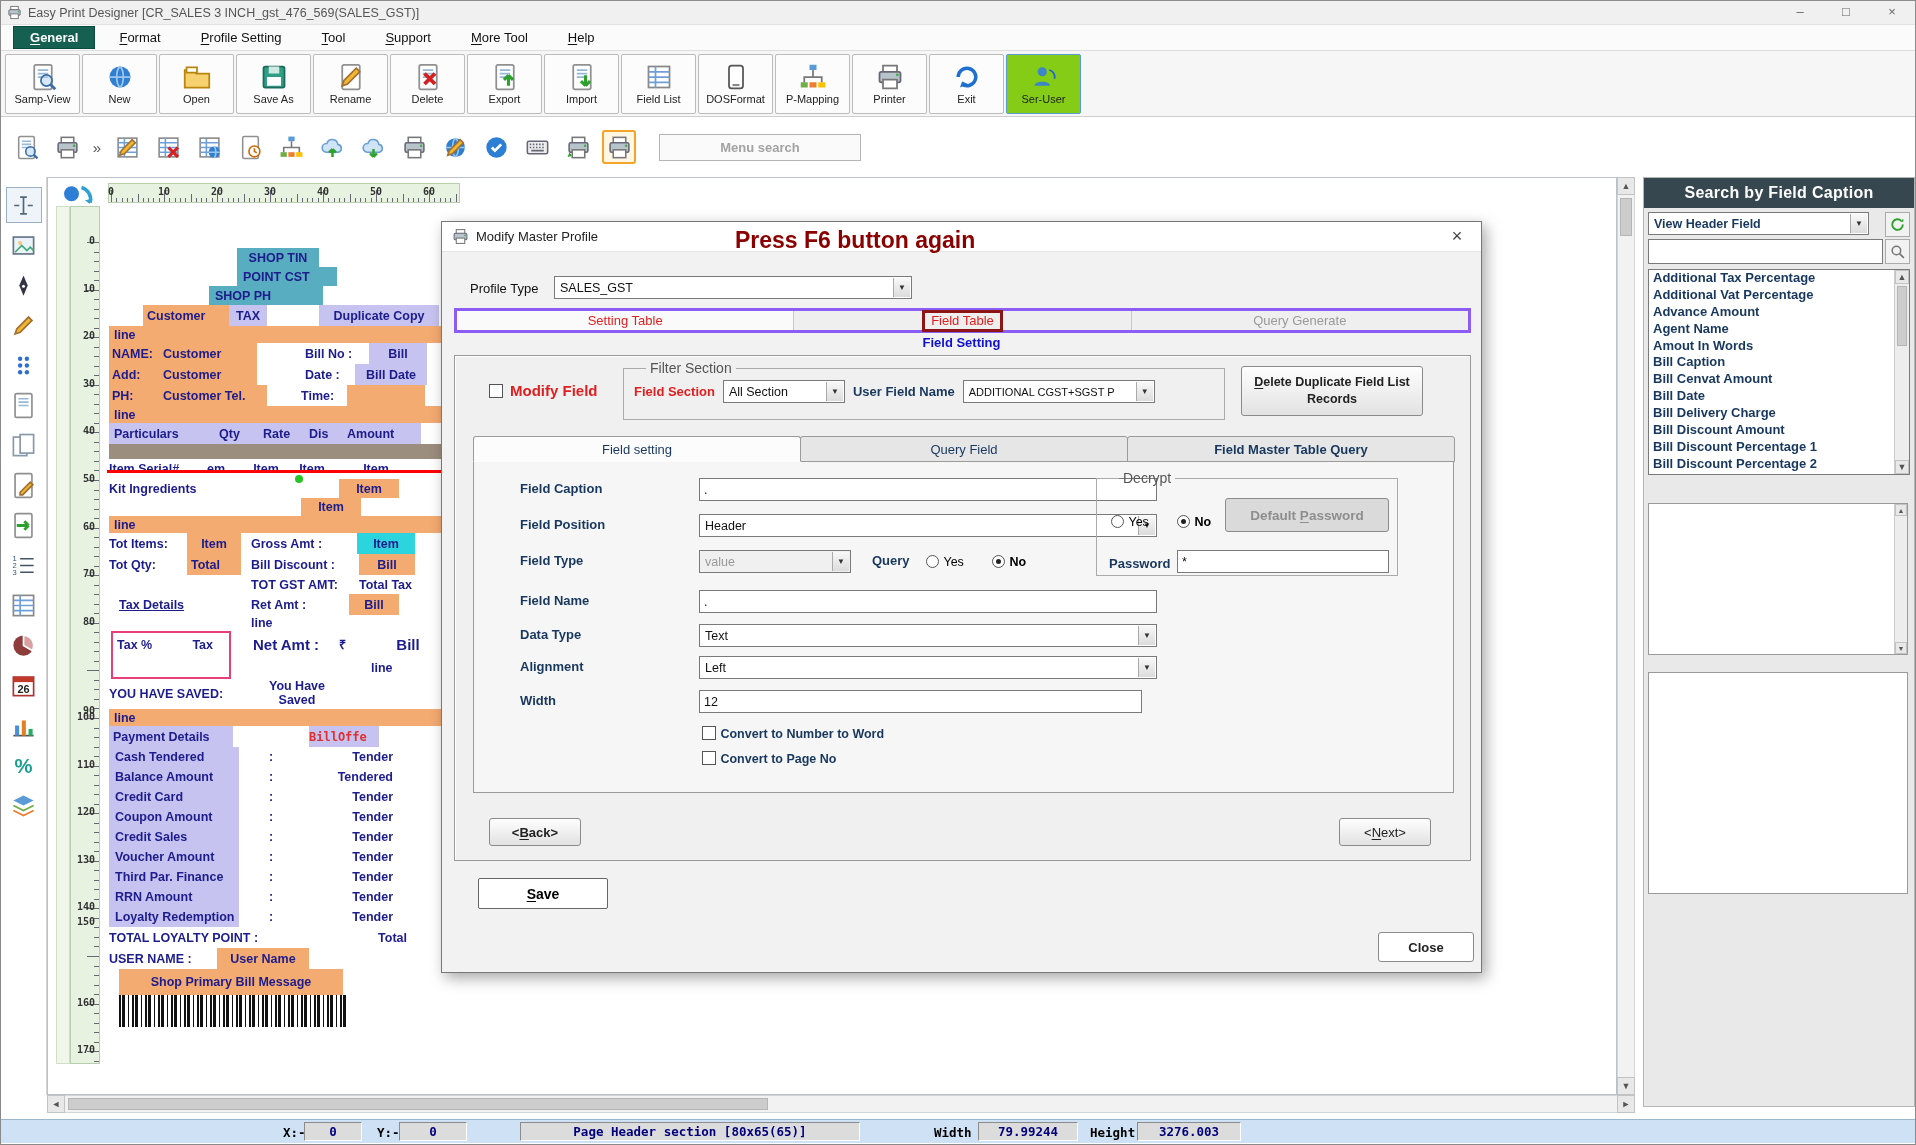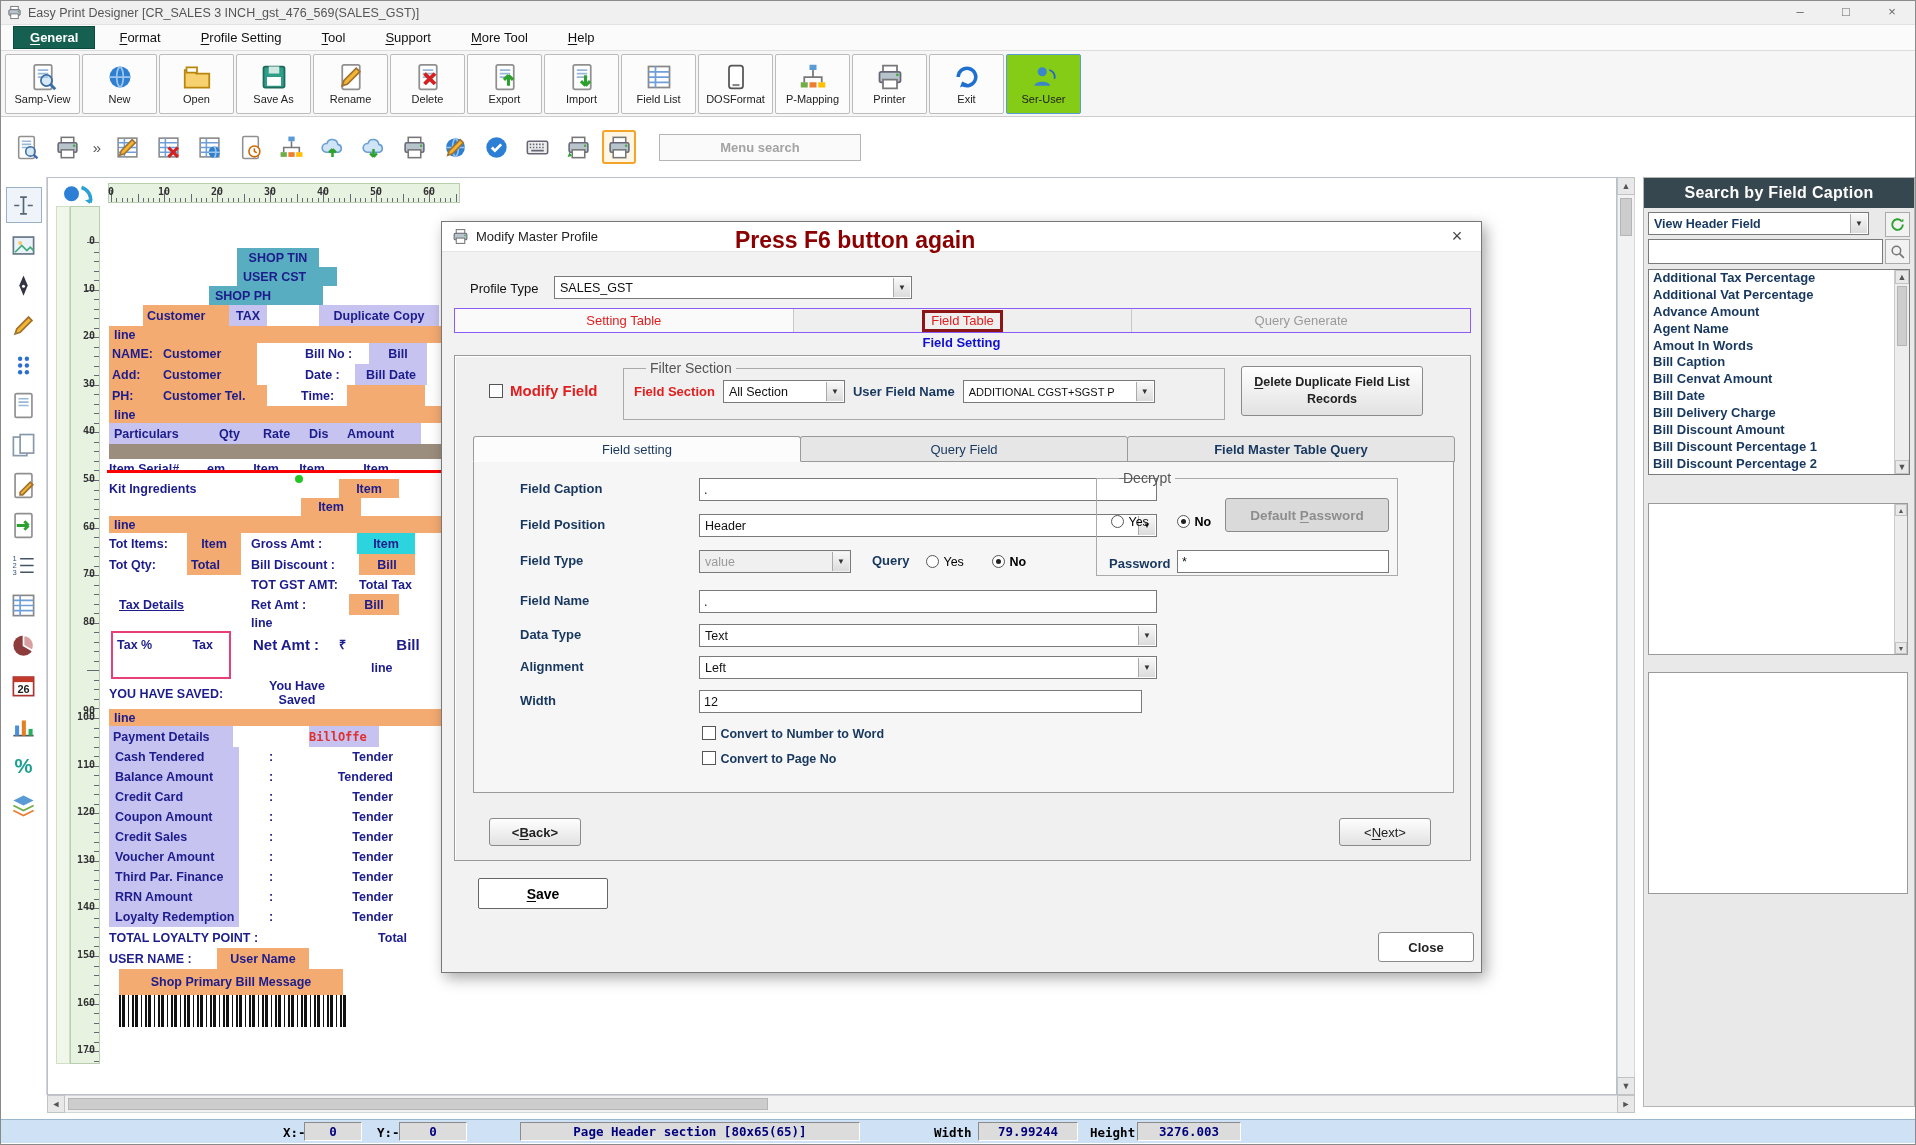--- a/index.html
+++ b/index.html
@@ -90,21 +90,21 @@
 
   
   #dialog{position:absolute;left:440px;top:220px;width:1041px;height:752px;background:#f2f2f2;border:1px solid #777;box-shadow:4px 5px 14px rgba(0,0,0,.35);z-index:60}
   #dlg-titlebar{height:30px;background:#fff;border-bottom:1px solid #e5e5e5;display:flex;align-items:center;padding:0 10px;gap:7px}
   #dlg-titlebar .ic{width:17px;height:17px}
   #dlg-title{font-size:13px;color:#222}
   #dlg-close{margin-left:auto;font-size:18px;color:#444;width:28px;text-align:center}
   #dlg-annotation{position:absolute;left:293px;top:5px;font-size:23px;font-weight:bold;color:#8b0000;white-space:nowrap;z-index:5}
   #dlg-profile-label{position:absolute;left:28px;top:59px;font-size:13px;color:#111}
   #dlg-profile-select{position:absolute;left:112px;top:54px;width:358px}
-  #dlg-tabs{position:absolute;left:12px;top:86px;width:1017px;height:25px;display:flex;border:1px solid #8b5cf6;background:#efefef}
+  #dlg-tabs{position:absolute;left:12px;top:86px;width:1017px;height:25px;display:flex;border:3px solid #8b5cf6;background:#efefef}
   .dlg-tab{flex:1;display:flex;align-items:center;justify-content:center;font-size:13px;border-right:1px solid #c8c8c8}
   .dlg-tab.t0{background:#fafafa;color:#e02020}
   .dlg-tab.t1{color:#e02020}
   .dlg-tab.t1 .hlbox{border:3px solid #8d1515;padding:0 6px;line-height:16px}
   .dlg-tab.t2{color:#9a9a9a;border-right:none}
   #dlg-subtitle{position:absolute;top:113px;left:0;width:100%;text-align:center;font-size:13px;font-weight:bold;color:#1010d0}
   #dlg-panel{position:absolute;left:12px;top:133px;width:1017px;height:506px;background:#f0f0f0;border:1px solid #999;box-shadow:inset 1px 1px 0 #fff}
   .navlab{font-size:13px;font-weight:bold;color:#17375e;white-space:nowrap}
   .redlab{color:#e02020 !important}
   .wsel{height:23px;background:#fff;border:1px solid #7a7a7a;display:flex;align-items:center;position:relative;padding:0 20px 0 5px;font-size:12.5px;color:#111;white-space:nowrap;overflow:hidden}
@@ -684,31 +684,31 @@
           <span class="vr-num" style="top: 266px;">50</span>
           <span class="vr-num" style="top: 313.6px;">60</span>
           <span class="vr-num" style="top: 361.2px;">70</span>
           <span class="vr-num" style="top: 408.8px;">80</span>
           <span class="vr-num" style="top: 456.4px; margin-top: 42px;">90</span>
           <span class="vr-num" style="top: 504px;">100</span>
           <span class="vr-num" style="top: 551.6px;">110</span>
           <span class="vr-num" style="top: 599.2px;">120</span>
           <span class="vr-num" style="top: 646.8px;">130</span>
           <span class="vr-num" style="top: 694.4px;">140</span>
-          <span class="vr-num" style="top: 742px;">150</span>
+          <span class="vr-num" style="top: 709px;">150</span>
           <span class="vr-num" style="top: 789.6px;">160</span>
           <span class="vr-num" style="top: 837.2px;">170</span>
         </div>
       <div id="receipt">
           <div class="r-row" style="height: 13px;"></div>
           <div class="r-row" style="height: 19px;">
             <div class="r-cell bg-tl" style="width: 82px; margin-left: 128px; justify-content: center; text-align: center;">SHOP TIN</div>
           </div>
           <div class="r-row" style="height: 19px;">
-            <div class="r-cell bg-tl" style="width: 100px; margin-left: 128px; padding-left: 6px;">USER CST</div>
+            <div class="r-cell bg-tl" style="width: 100px; margin-left: 128px; padding-left: 6px;">POINT CST</div>
           </div>
           <div class="r-row" style="height: 19px;">
             <div class="r-cell bg-tl" style="width: 114px; margin-left: 100px; padding-left: 6px;">SHOP PH</div>
           </div>
           <div class="r-row" style="height: 21px;">
             <div class="r-cell bg-or" style="width: 86px; margin-left: 34px; padding-left: 4px;">Customer</div>
             <div class="r-cell bg-lv" style="width: 38px; justify-content: center; text-align: center;">TAX</div>
             <div class="r-cell bg-lv" style="width: 120px; margin-left: 52px; justify-content: center; text-align: center;">Duplicate Copy</div>
           </div>
           <div class="r-row" style="height: 17px;">

